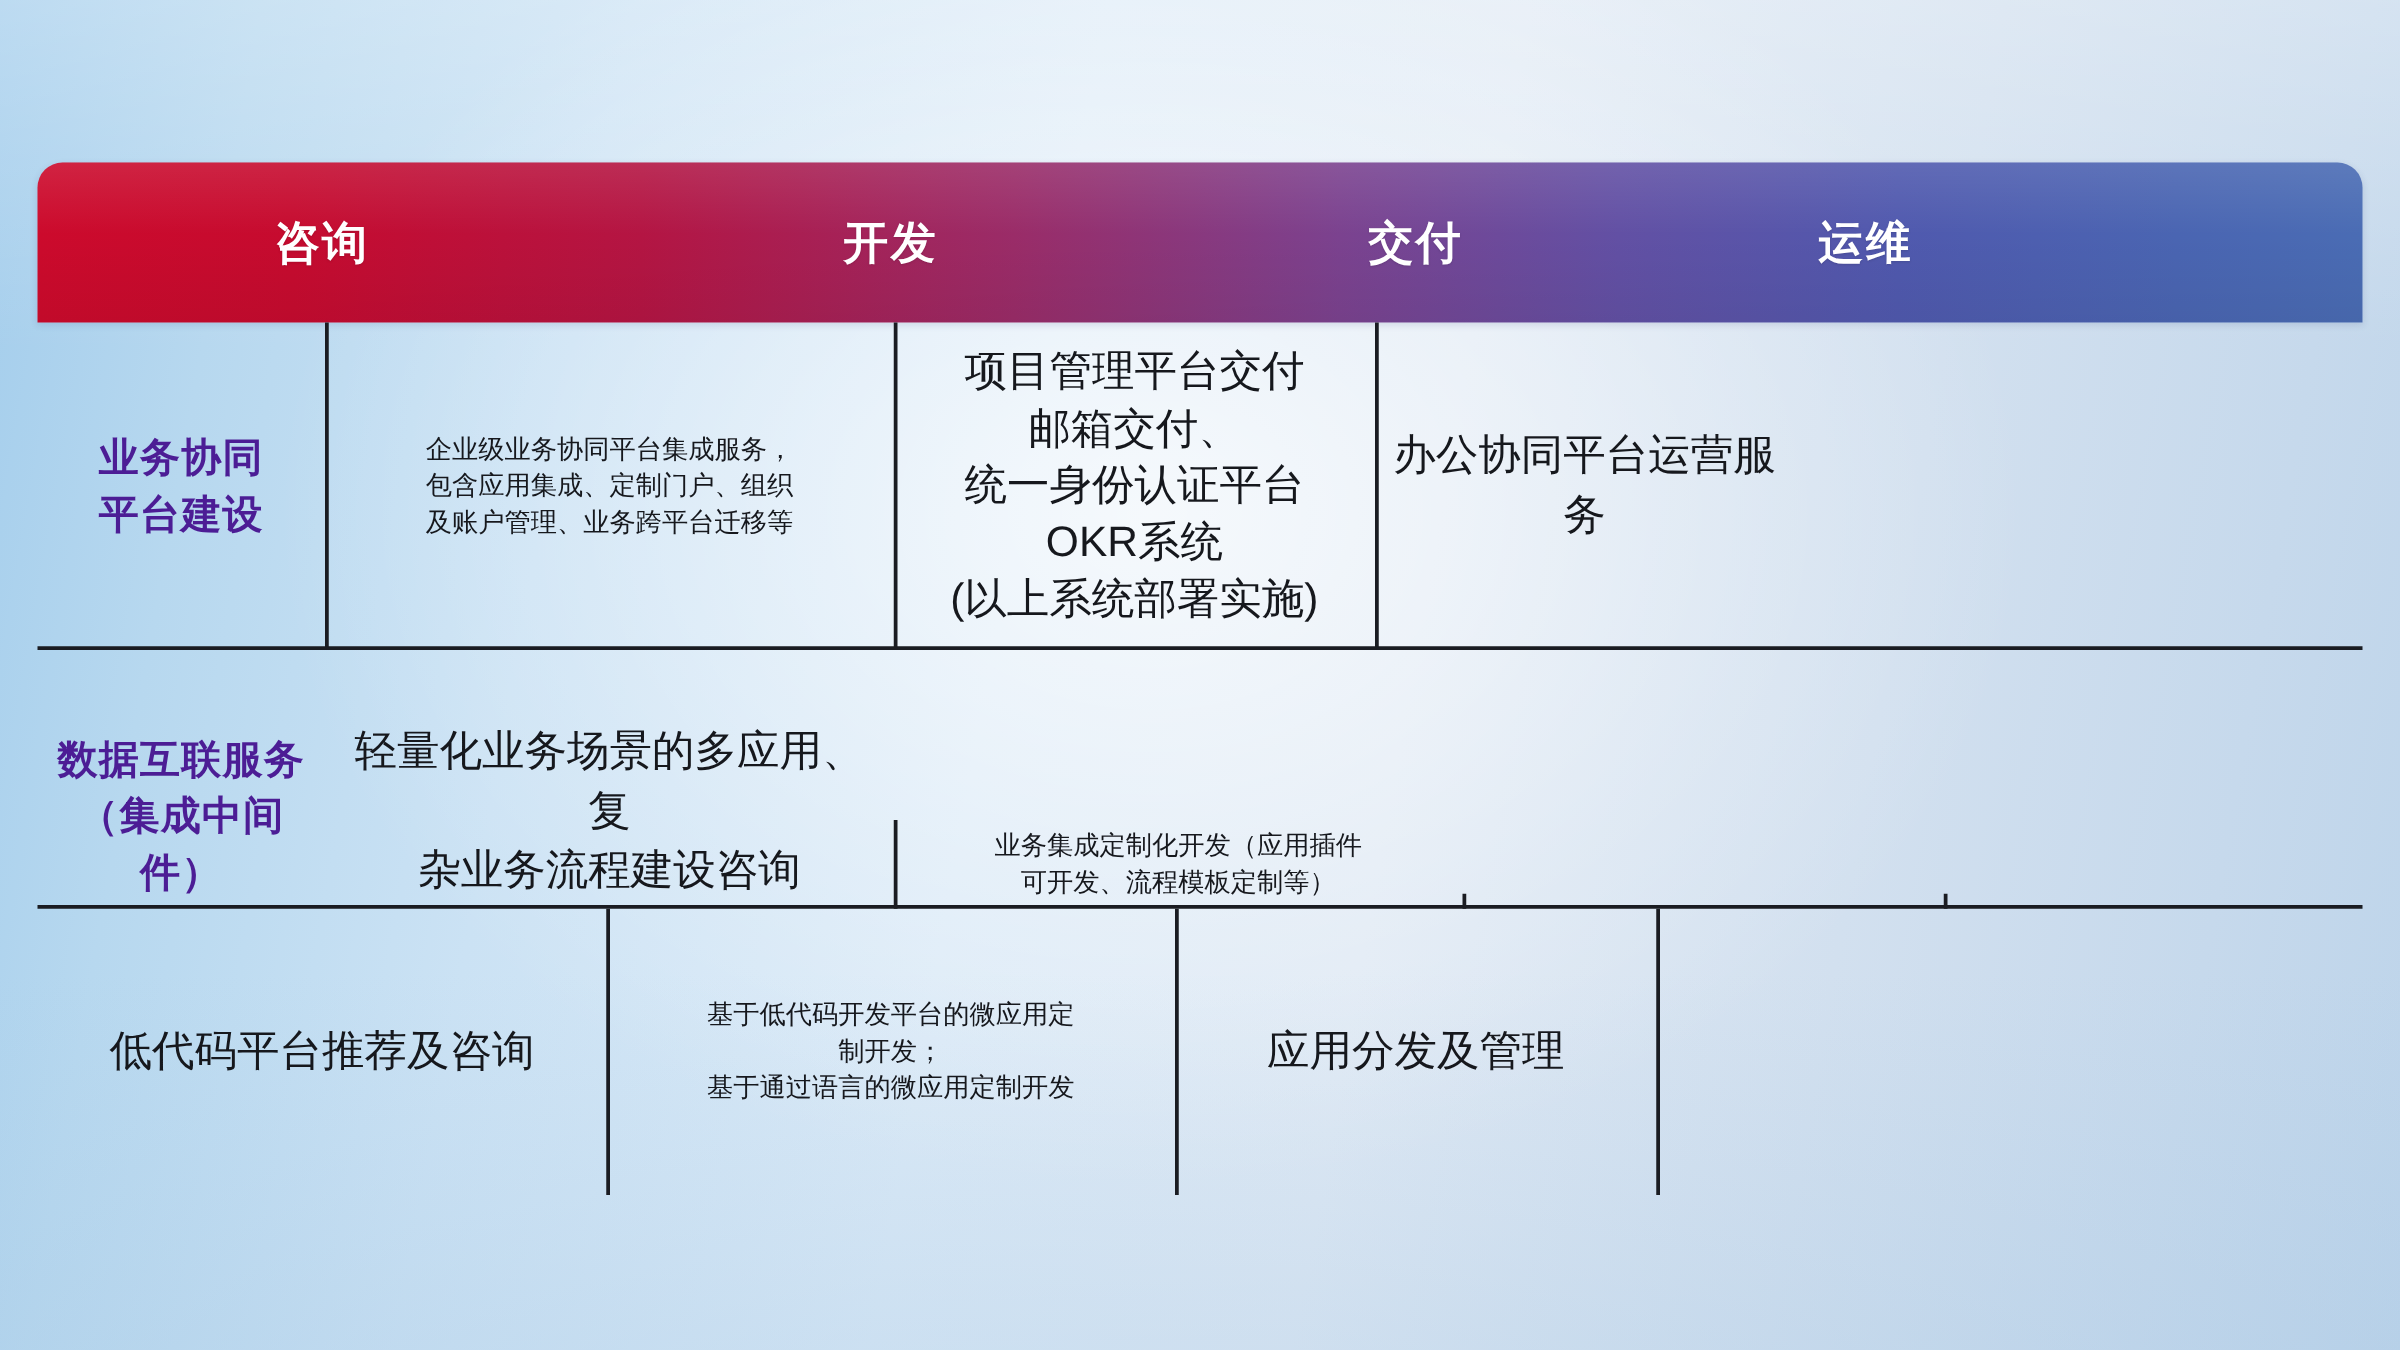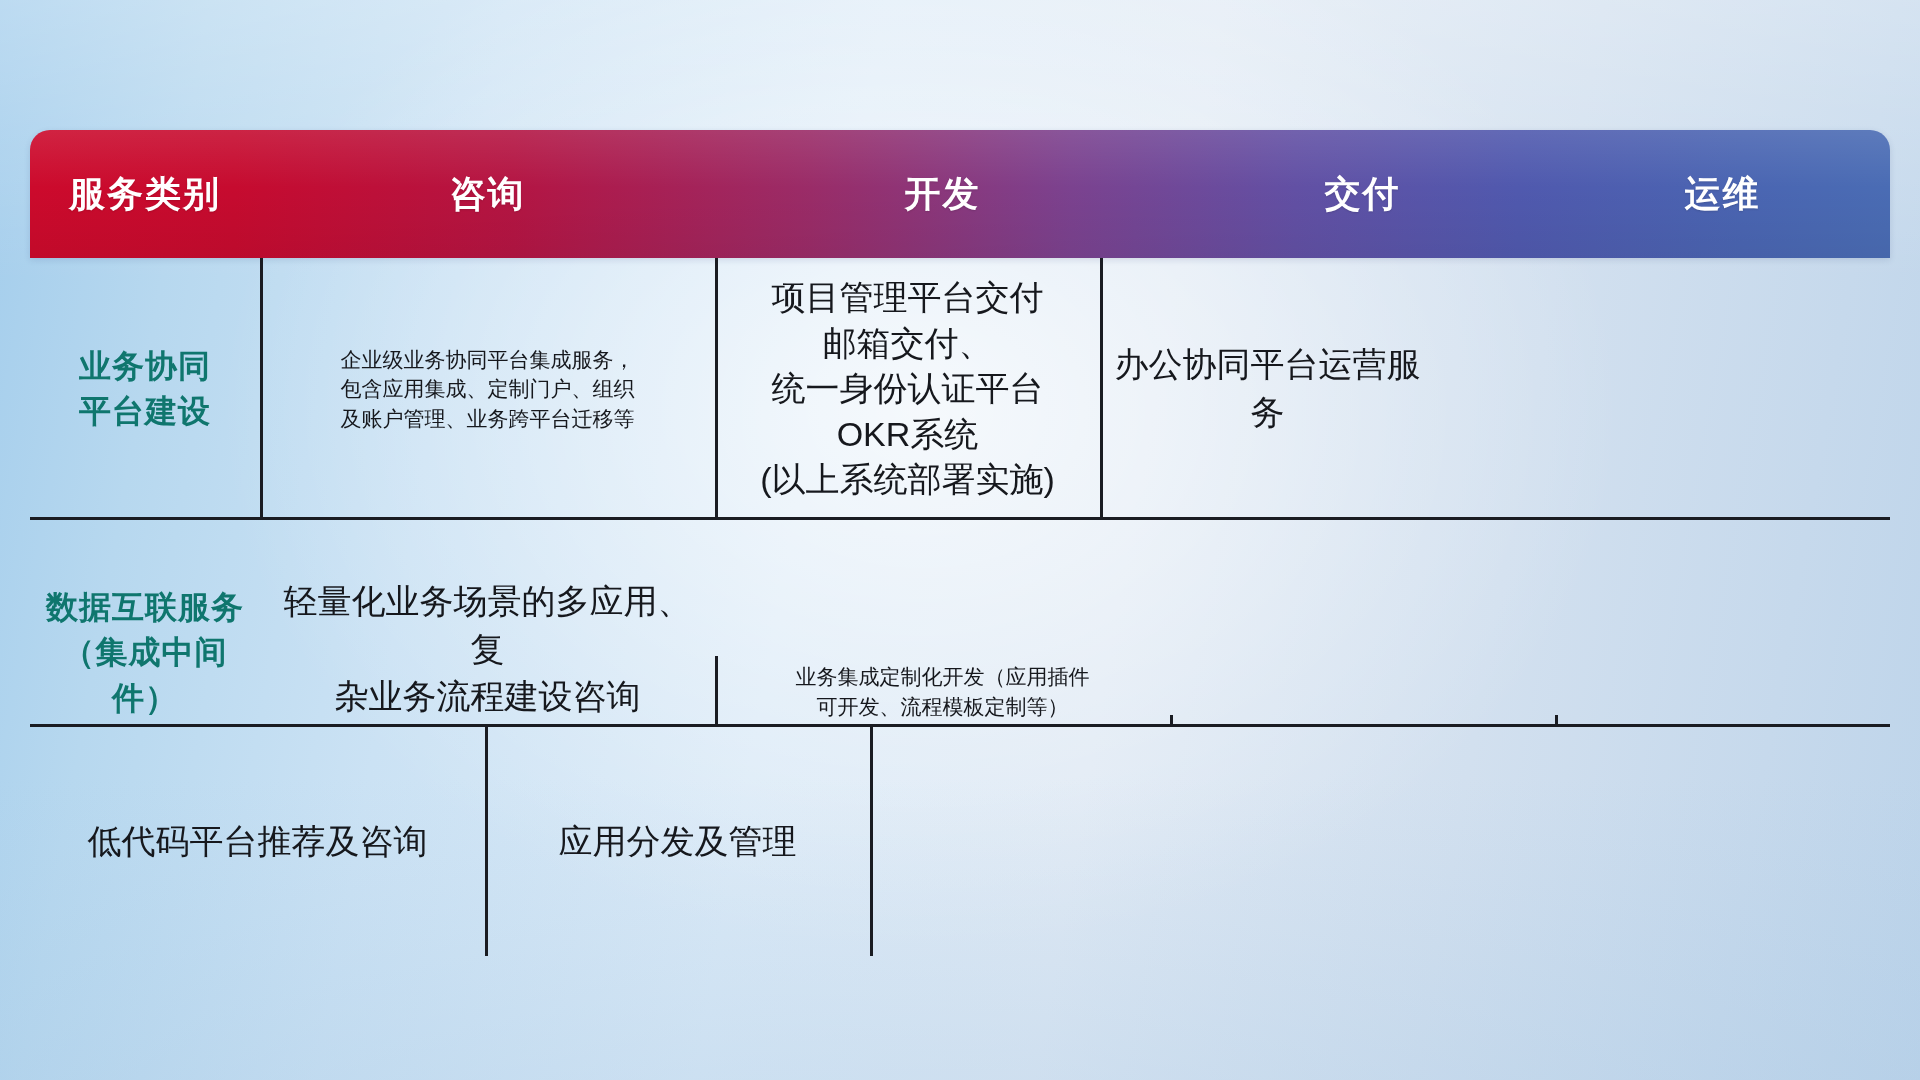--- a/index.html
+++ b/index.html
@@ -135,21 +135,21 @@
   }
 
   
   .c-label   { width: 230px; }
   .c-consult { width: 455px; }
   .c-dev     { width: 455px; }
   .c-deliver { width: 385px; }
   .c-ops     { width: 335px; }
 
   .row-label {
-    color: #0f766e;
+    color: #4c1d95;
     font-size: 32px;
     font-weight: bold;
     line-height: 1.42;
     letter-spacing: 1px;
     white-space: pre-line;
   }
   .cell-text {
     color: #16181d;
     font-size: 34px;
     line-height: 1.40;
@@ -160,21 +160,20 @@
 </style>
 </head>
 <body>
 
 <div id="bg-layer"></div>
 <div id="bg-sheen"></div>
 
 <div id="table-card">
 
   <div class="table-header">
-    <div class="th c-label">服务类别</div>
     <div class="th c-consult">咨询</div>
     <div class="th c-dev">开发</div>
     <div class="th c-deliver">交付</div>
     <div class="th c-ops">运维</div>
   </div>
 
   <div class="table-body">
 
     <div class="trow r1">
       <div class="td c-label">
@@ -216,20 +215,25 @@
       </div>
       <div class="td c-ops has-rule">
         <span class="cell-text"></span>
       </div>
     </div>
 
     <div class="trow r3">
       <div class="td c-consult">
         <span class="cell-text">低代码平台推荐及咨询</span>
       </div>
+      <div class="td c-dev has-rule">
+        <span class="cell-text tight">基于低代码开发平台的微应用定
+制开发；
+基于通过语言的微应用定制开发</span>
+      </div>
       <div class="td c-deliver has-rule">
         <span class="cell-text">应用分发及管理</span>
       </div>
       <div class="td c-ops has-rule">
         <span class="cell-text"></span>
       </div>
     </div>
 
   </div>
 </div>

